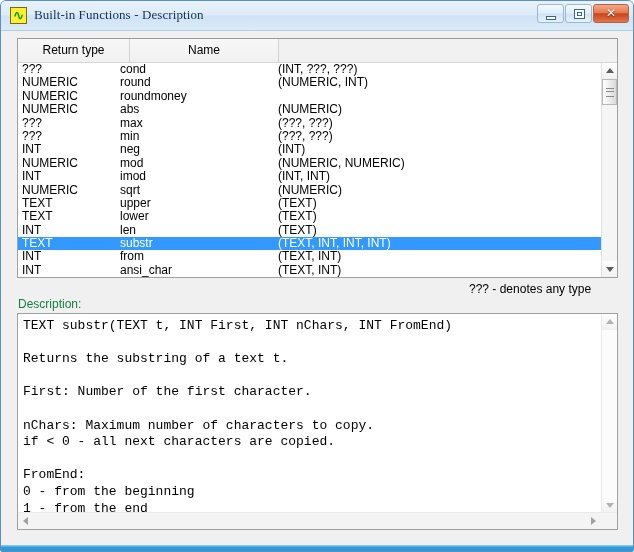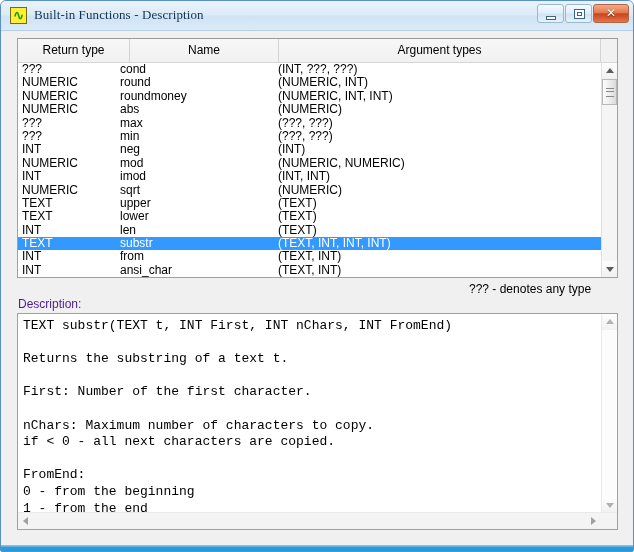--- a/index.html
+++ b/index.html
@@ -247,21 +247,21 @@
     position: absolute;
     left: 436px; top: 251px;
     font-size: 12px;
     color: #000000;
     margin-left: 32px;
   }
   #desc-label {
     position: absolute;
     left: 17px; top: 266px;
     font-size: 12px;
-    color: #4c1d95;
+    color: #15803d;
   }
 
   
   #desc-panel {
     position: absolute;
     left: 16px; top: 282px;
     width: 601px; height: 217px;
     box-sizing: border-box;
     background: #ffffff;
     border: 1px solid #a0a0a0;
@@ -348,38 +348,36 @@
     </div>
   </div>
 
   <div id="client">
 
     <div id="list-panel">
 
       <div id="list-header">
         <div class="hcell" id="hc-return">Return type</div>
         <div class="hcell" id="hc-name">Name</div>
-        <div class="hcell" id="hc-args">Argument types</div>
       </div>
 
       <div id="list-body">
           <div class="lrow">
             <span class="lc lc-ret">???</span>
             <span class="lc lc-name">cond</span>
             <span class="lc lc-args">(INT, ???, ???)</span>
           </div>
           <div class="lrow">
             <span class="lc lc-ret">NUMERIC</span>
             <span class="lc lc-name">round</span>
             <span class="lc lc-args">(NUMERIC, INT)</span>
           </div>
           <div class="lrow">
             <span class="lc lc-ret">NUMERIC</span>
             <span class="lc lc-name">roundmoney</span>
-            <span class="lc lc-args">(NUMERIC, INT, INT)</span>
           </div>
           <div class="lrow">
             <span class="lc lc-ret">NUMERIC</span>
             <span class="lc lc-name">abs</span>
             <span class="lc lc-args">(NUMERIC)</span>
           </div>
           <div class="lrow">
             <span class="lc lc-ret">???</span>
             <span class="lc lc-name">max</span>
             <span class="lc lc-args">(???, ???)</span>

